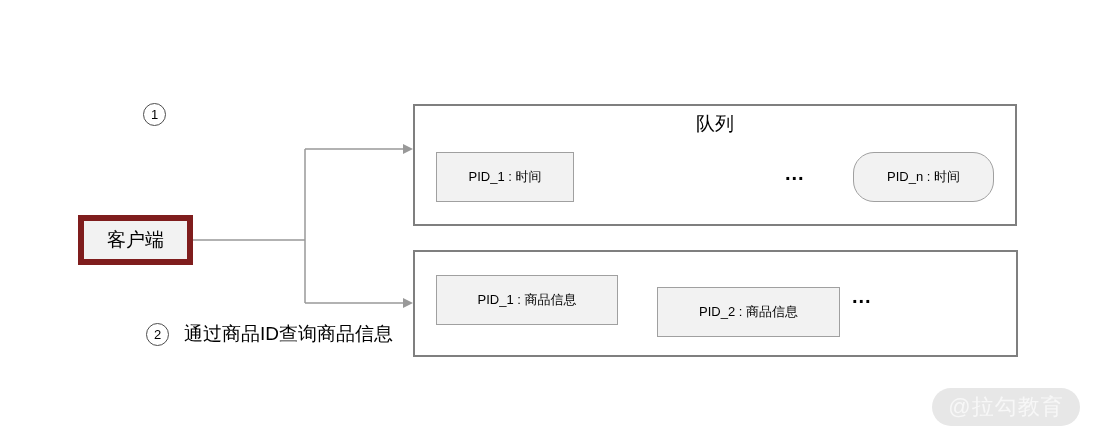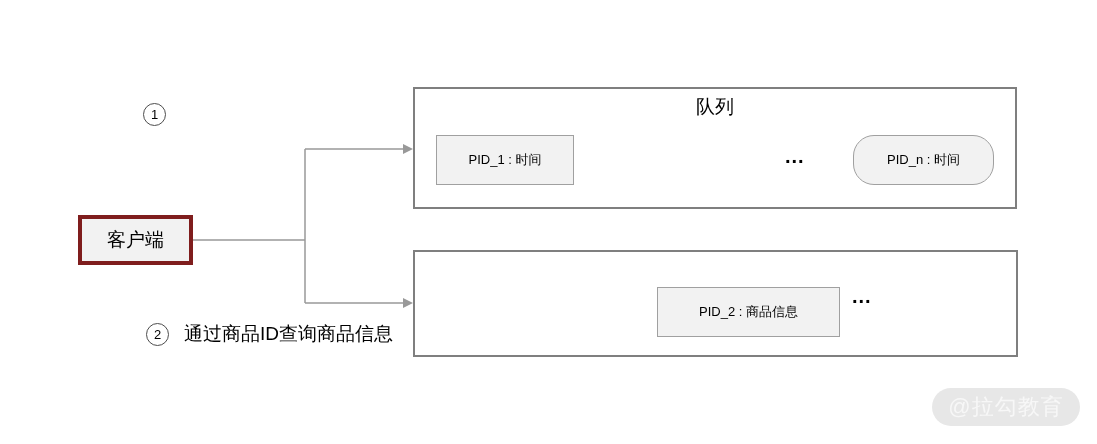--- a/index.html
+++ b/index.html
@@ -37,29 +37,29 @@
     display: flex;
     align-items: center;
     justify-content: center;
     font-size: 13px;
     color: var(--text);
     white-space: nowrap;
   }
   .client {
     left: 78px; top: 215px;
     width: 115px; height: 50px;
-    border: 4px solid #7f1d1d;
+    border: 6px solid #7f1d1d;
     font-size: 19px;
   }
   .container {
     position: absolute;
     background: #ffffff;
     border: 2px solid var(--container-border);
   }
-  .queue-container { left: 413px; top: 87px; width: 604px; height: 122px; }
+  .queue-container { left: 413px; top: 104px; width: 604px; height: 122px; }
   .info-container  { left: 413px; top: 250px; width: 605px; height: 107px; }
   .container-title {
     position: absolute;
     left: 0; right: 0; top: 5px;
     text-align: center;
     font-size: 19px;
     color: var(--text);
   }
   
   .q1 { left: 21px;  top: 46px; width: 138px; height: 50px; }
@@ -148,19 +148,20 @@
   </div>
 
   <div class="container queue-container">
     <div class="container-title">队列</div>
     <div class="node q1">PID_1 : 时间</div>
     <div class="ellipsis q-ellipsis">...</div>
     <div class="node qn">PID_n : 时间</div>
   </div>
 
   <div class="container info-container">
+    <div class="node i1">PID_1 : 商品信息</div>
     <div class="node i2">PID_2 : 商品信息</div>
     <div class="ellipsis i-ellipsis">...</div>
   </div>
 
   <div class="watermark">@拉勾教育</div>
 
 </div>
 
 </body></html>

